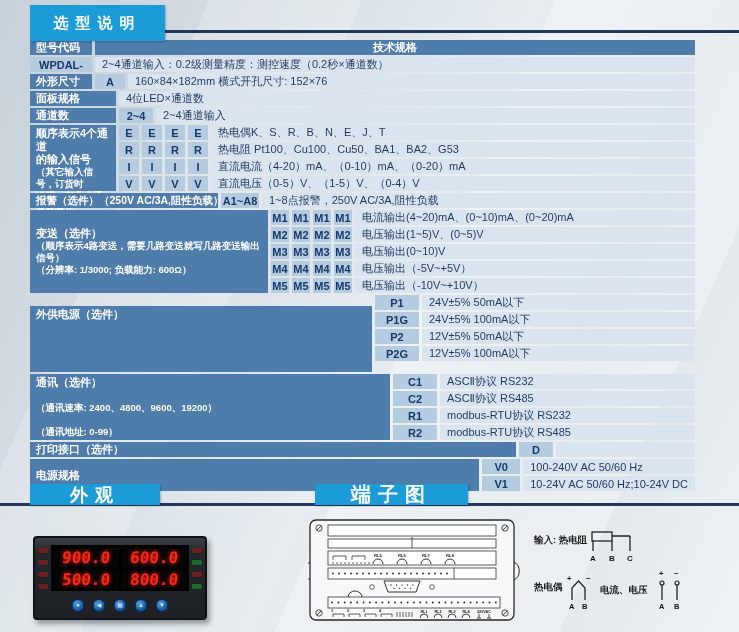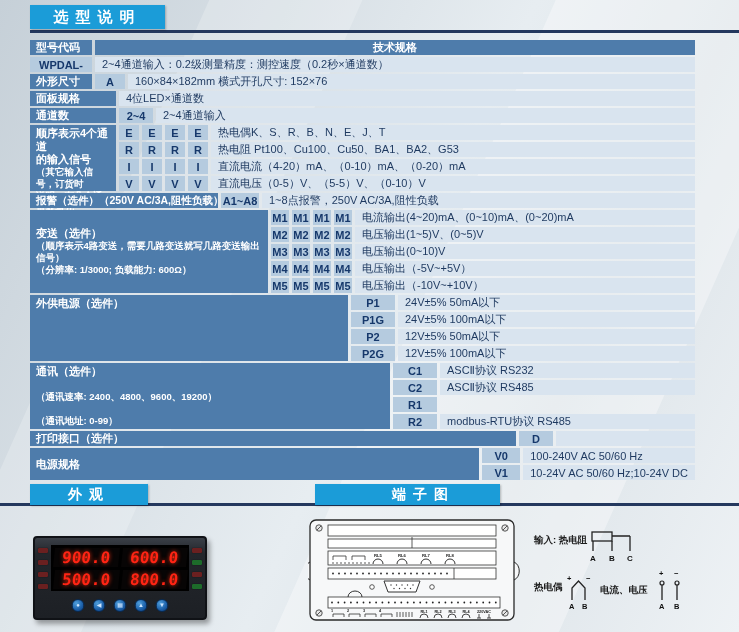--- a/index.html
+++ b/index.html
@@ -4,41 +4,41 @@
 <style>
   html,body{margin:0;padding:0;}
   #page{position:relative;width:739px;height:632px;overflow:hidden;
     background:linear-gradient(115deg,#c6d0d8 0%,#d7dfe5 28%,#e7edf1 52%,#dde4e9 72%,#eef2f5 100%);
     font-family:"Liberation Sans","DejaVu Sans",sans-serif;}
   .streak{position:absolute;background:rgba(255,255,255,.35);pointer-events:none;}
   .s1{width:260px;height:900px;left:430px;top:-140px;transform:rotate(24deg);}
   .s2{width:140px;height:900px;left:60px;top:-100px;transform:rotate(24deg);background:rgba(255,255,255,.22);}
   .hline{position:absolute;background:#24385e;height:3px;}
   .tag{position:absolute;background:#1b9cd8;color:#fff;font-weight:bold;display:flex;align-items:center;justify-content:center;letter-spacing:7px;z-index:3;box-shadow:1px 1px 2px rgba(0,0,0,.25);}
-  #tag-main{left:30px;top:5px;width:135px;height:24px;font-size:15px;}
-  #tag-appearance{left:30px;top:484px;width:118px;height:21px;font-size:14px;}
-  #tag-terminal{left:315px;top:484px;width:153px;height:21px;font-size:14px;padding-left:32px;}
+  #tag-main{left:30px;top:5px;width:135px;height:36px;font-size:15px;}
+  #tag-appearance{left:30px;top:484px;width:130px;height:21px;font-size:18px;}
+  #tag-terminal{left:315px;top:484px;width:153px;height:21px;font-size:20px;}
   #spec-table{position:absolute;left:30px;top:40px;width:665px;}
   .row{display:flex;margin-bottom:2px;}
   .cell{height:15px;box-sizing:border-box;font-size:11px;display:flex;align-items:center;margin-right:3px;white-space:nowrap;}
   .row .cell:last-child{margin-right:0;}
   .dark{background:#4e7cab;color:#fff;font-weight:bold;padding:0 6px;}
   .code{background:#b5cbdf;color:#16386b;font-weight:bold;justify-content:center;padding:0 2px;}
   .desc{background:#d9e4ef;color:#1d385f;padding:0 7px;flex:1;}
   .specbar{background:#4e7cab;color:#fff;font-weight:bold;justify-content:center;flex:1;font-family:Liberation Mono, monospace;}
   .sect{display:flex;margin-bottom:2px;}
   .block{background:#4e7cab;color:#fff;font-weight:bold;box-sizing:border-box;margin-right:3px;
     display:flex;flex-direction:column;justify-content:center;padding:2px 6px;}
   .block div{line-height:13px;font-size:11px;}
   .block div.fine{font-size:9.5px;line-height:12px;}
   .rows{flex:1;display:flex;flex-direction:column;}
   .rows .row:last-child{margin-bottom:0;}
   .w62{width:62px;}.w30{width:30px;}.w105{width:86px;}.w34{width:34px;}
   .w20{width:20px;}.w188{width:188px;font-size:10.5px;}.w38{width:38px;}
-  .w238{width:238px;}.w21{width:18px;}.w318{width:318px;}.w44{width:44px;}
+  .w238{width:238px;}.w21{width:18px;}.w318{width:342px;margin-top:11px;}.w44{width:44px;}
   .w360{width:360px;}.w406{width:486px;}.w450{width:450px;}
   .h66{height:66px;justify-content:space-between;}.h83{height:83px;}.h32{height:32px;}
   .gap105{}
   #caption{position:absolute;left:58px;top:540px;font-size:11px;font-weight:bold;color:#15171a;}
   
   #device{position:absolute;left:33px;top:536px;width:170px;height:80px;background:linear-gradient(#3a3f47,#23262b 20%,#1d2025);
     border:2px solid #101216;border-radius:4px;box-shadow:3px 4px 5px rgba(0,0,0,.35);}
   #display{position:absolute;left:16px;top:7px;width:138px;height:46px;background:#000;border:1px solid #000;
     display:grid;grid-template-columns:1fr 1fr;grid-template-rows:1fr 1fr;gap:3px;padding:2px;box-sizing:border-box;}
   .led{background:#070505;color:#ff2414;font-family:"DejaVu Sans Mono",monospace;font-weight:bold;font-size:16px;
@@ -126,21 +126,21 @@
           <div class="cell code w20">I</div>
           <div class="cell code w20">I</div>
           <div class="cell code w20">I</div>
           <div class="cell desc">直流电流（4-20）mA、（0-10）mA、（0-20）mA</div>
         </div>
         <div class="row">
           <div class="cell code w20">V</div>
           <div class="cell code w20">V</div>
           <div class="cell code w20">V</div>
           <div class="cell code w20">V</div>
-          <div class="cell desc">直流电压（0-5）V、（5-5）V、（0-10）V</div>
+          <div class="cell desc">直流电压（0-5）V、（1-5）V、（0-4）V</div>
         </div>
       </div>
     </div>
 
     <div class="row">
       <div class="cell dark w188">报警（选件）（250V AC/3A,阻性负载）</div>
       <div class="cell code w38">A1~A8</div>
       <div class="cell desc">1~8点报警，250V AC/3A,阻性负载</div>
     </div>
 
@@ -223,20 +223,21 @@
         <div class="row">
           <div class="cell code w44">C1</div>
           <div class="cell desc">ASCⅡ协议 RS232</div>
         </div>
         <div class="row">
           <div class="cell code w44">C2</div>
           <div class="cell desc">ASCⅡ协议 RS485</div>
         </div>
         <div class="row">
           <div class="cell code w44">R1</div>
+          <div class="cell desc">modbus-RTU协议 RS232</div>
         </div>
         <div class="row">
           <div class="cell code w44">R2</div>
           <div class="cell desc">modbus-RTU协议 RS485</div>
         </div>
       </div>
     </div>
 
     <div class="row">
       <div class="cell dark w406">打印接口（选件）</div>

